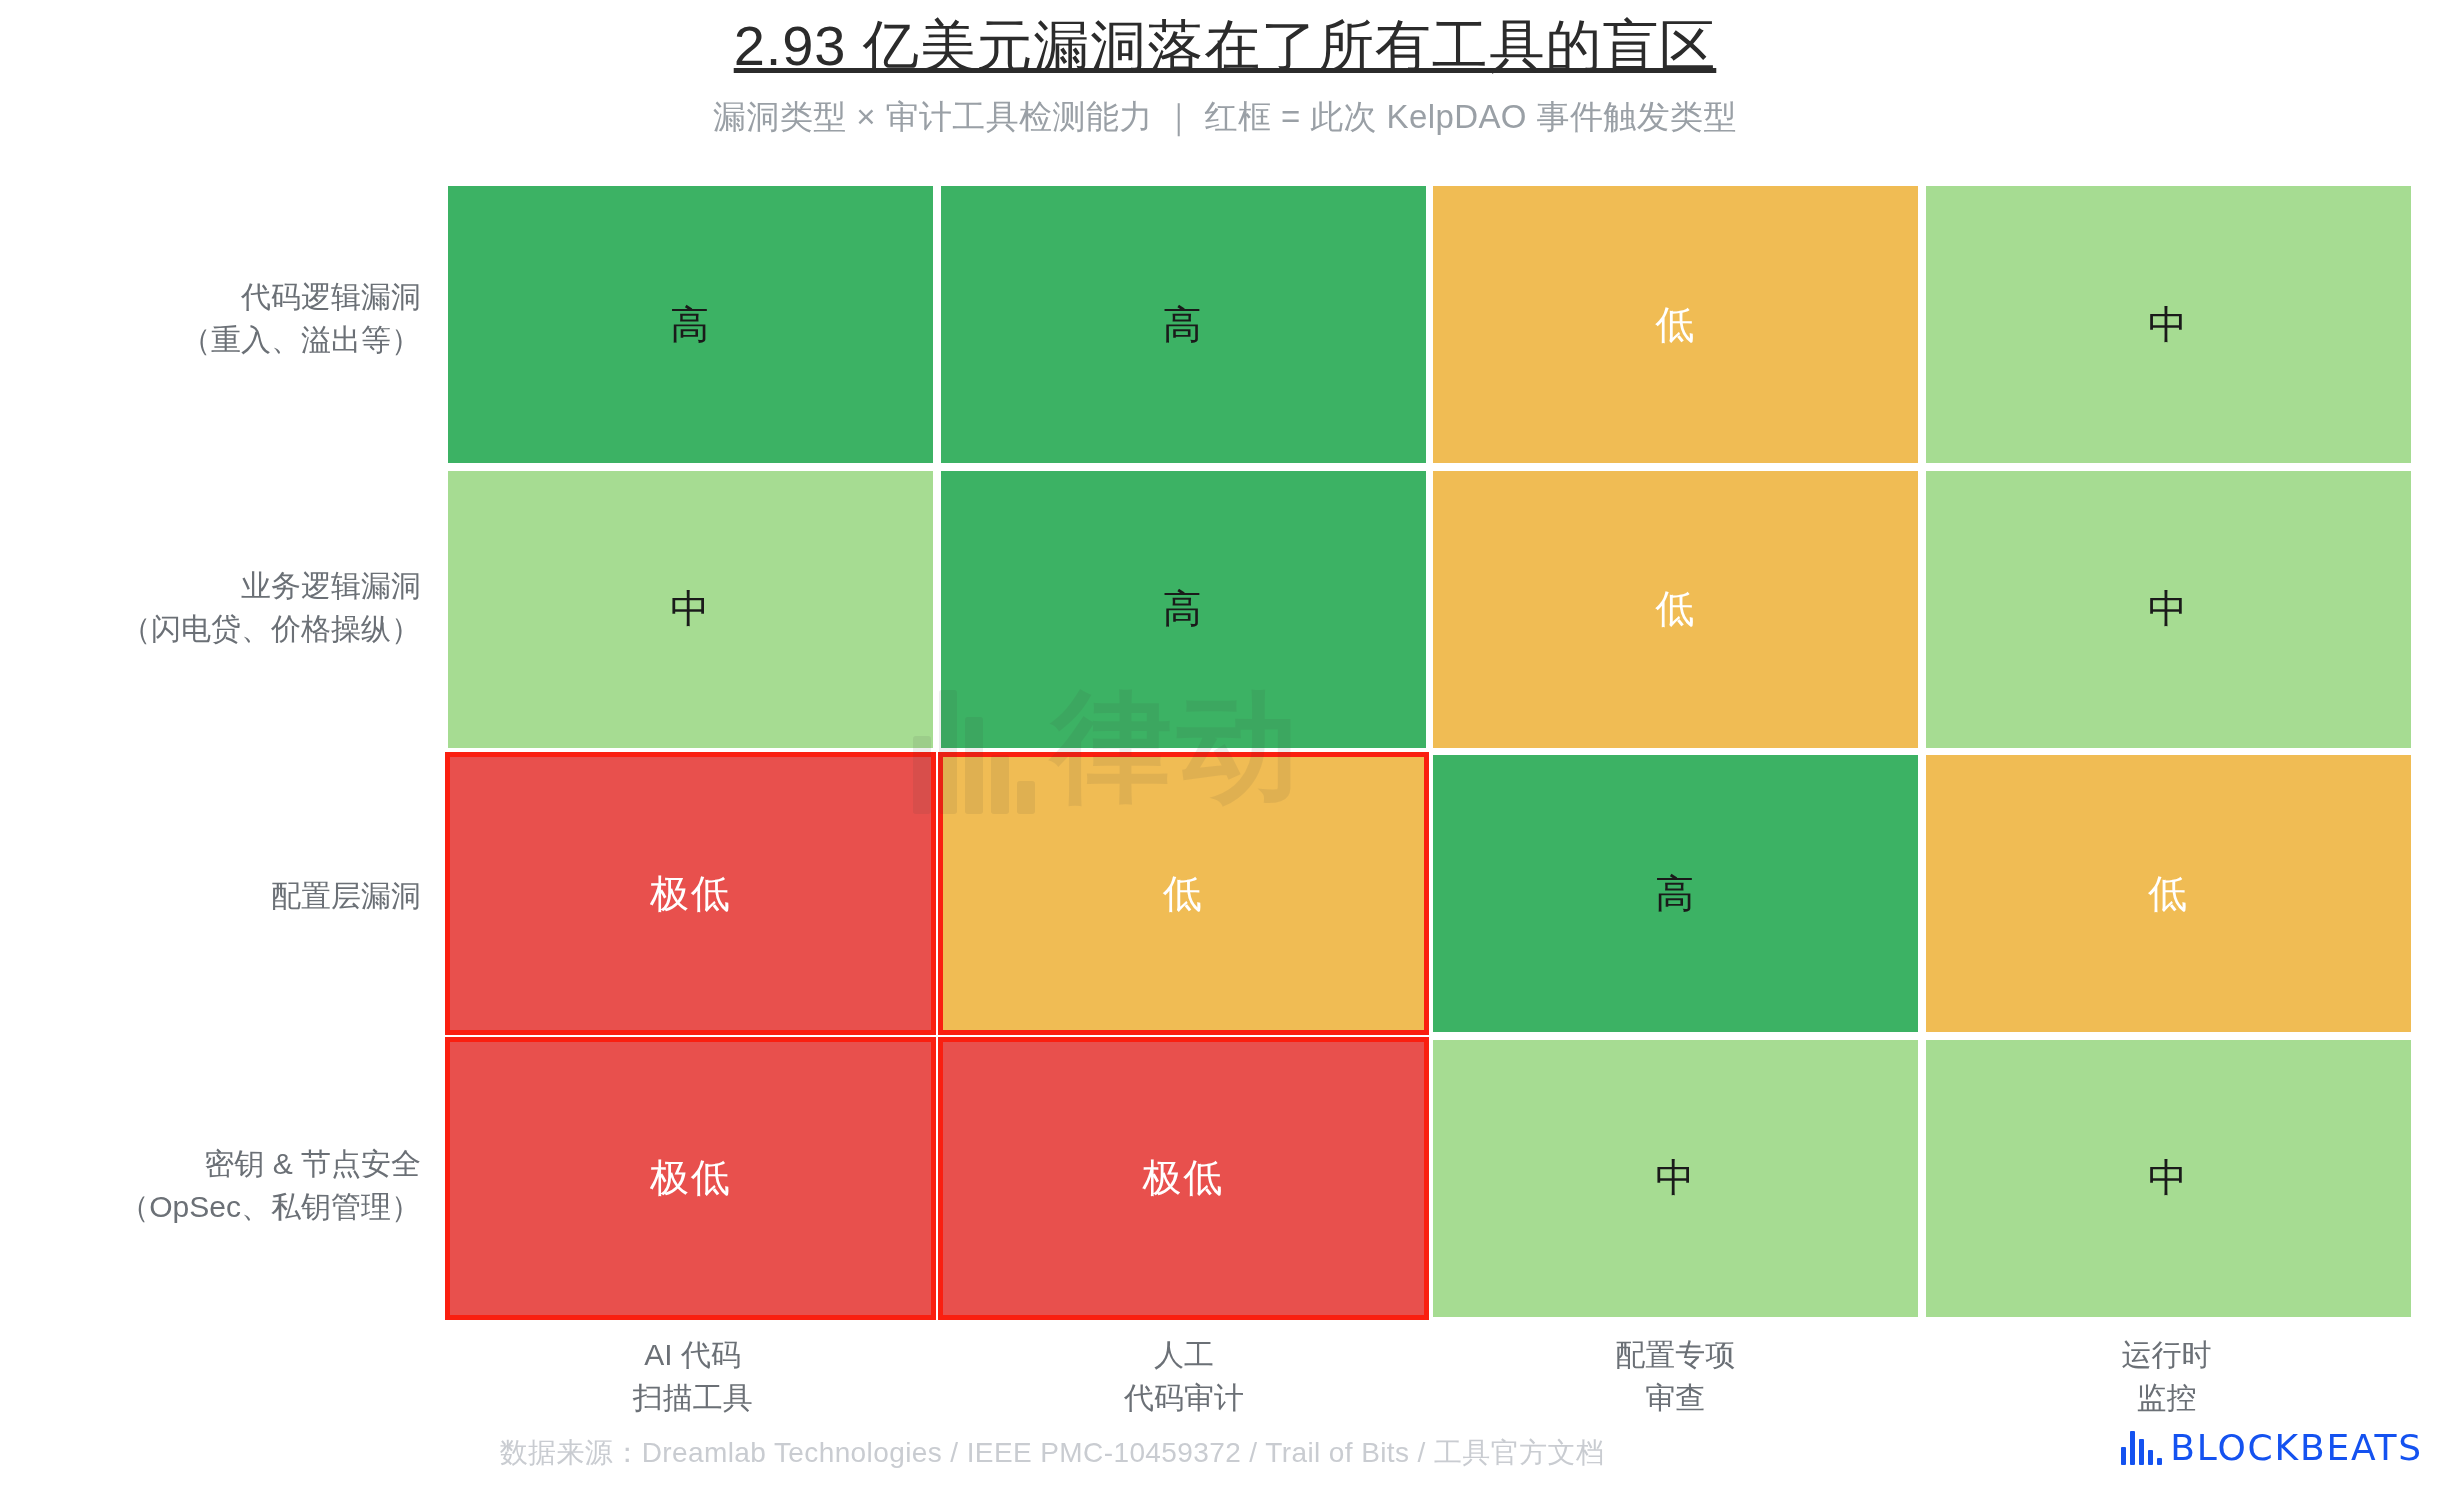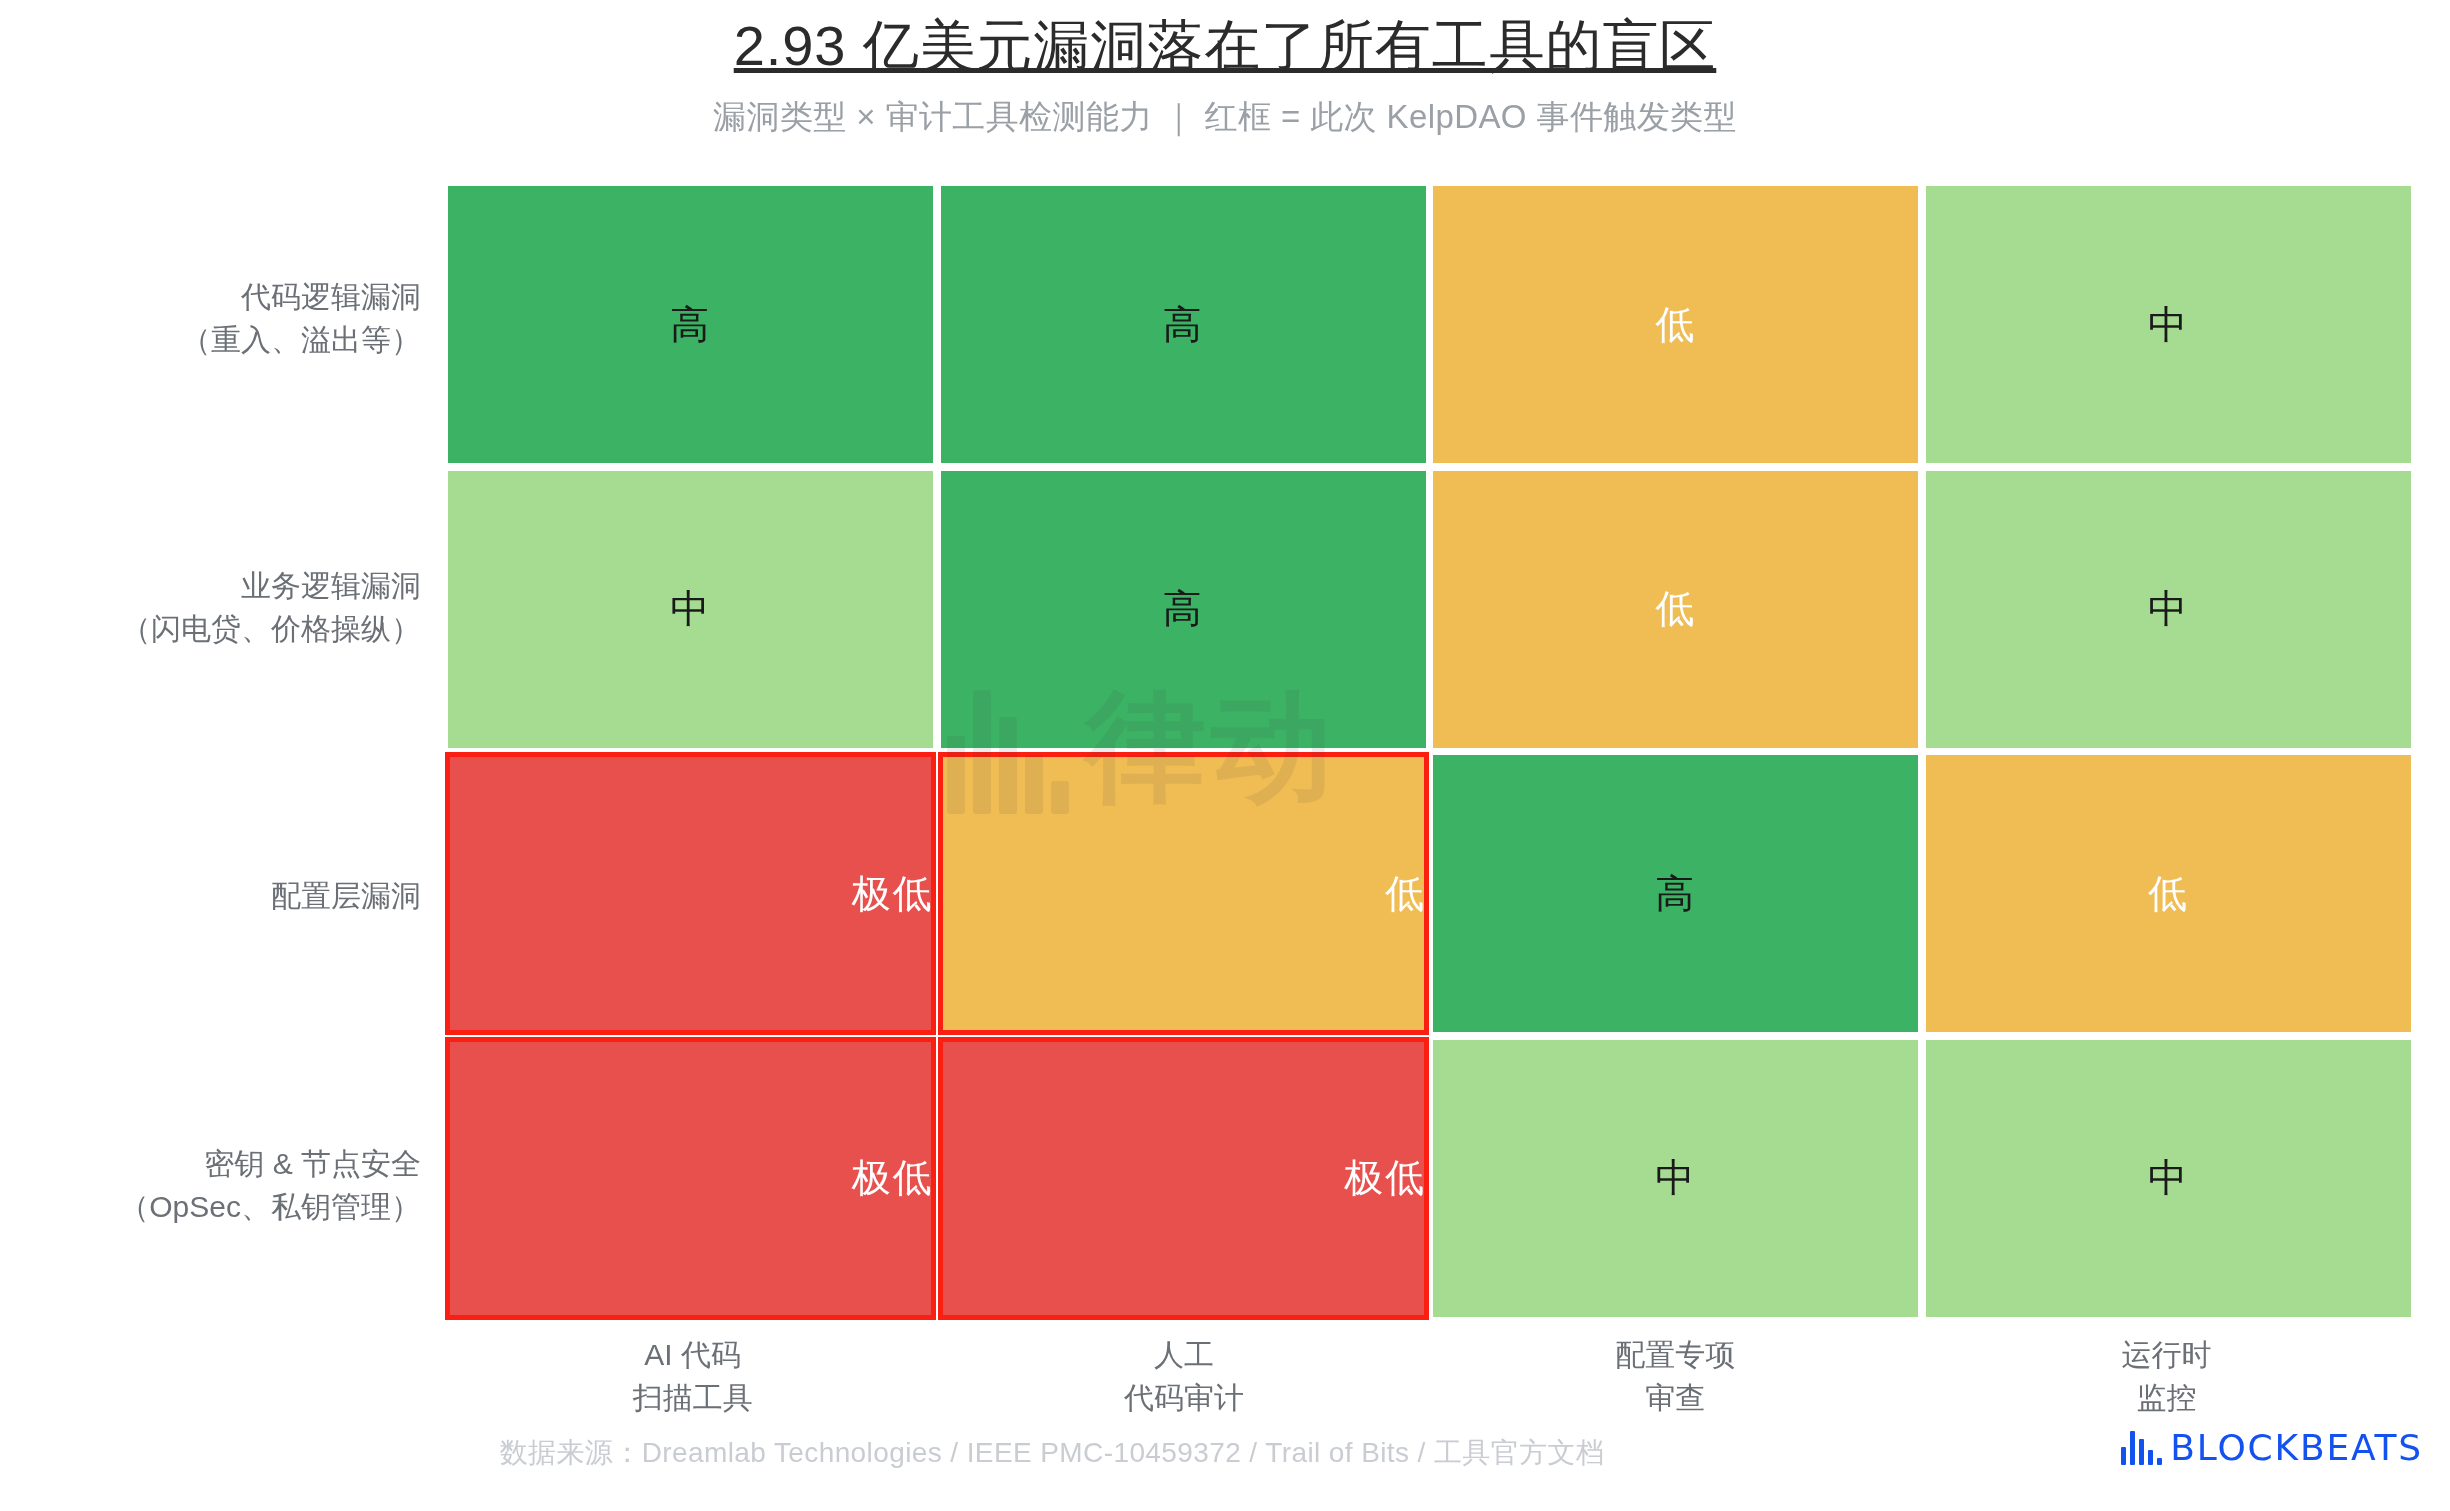--- a/index.html
+++ b/index.html
@@ -46,21 +46,21 @@
   
   .matrix-wrap {
     position: absolute;
     left: 448px;
     top: 186px;
     width: 1963px;
     height: 1131px;
   }
   .watermark {
     position: absolute;
-    left: 499px;
+    left: 465px;
     top: 453px;
     width: 547px;
     height: 215px;
     opacity: 0.085;
     pointer-events: none;
     z-index: 3;
     display: flex;
     align-items: center;
     gap: 16px;
   }
@@ -106,21 +106,20 @@
     box-sizing: border-box;
   }
   .cell.lv-high   { background: #3cb264; color: #1a1a1a; }
   .cell.lv-mid    { background: #a6dc92; color: #1a1a1a; }
   .cell.lv-low    { background: #f0bc54; color: #ffffff; }
   .cell.lv-vlow   { background: #e8504d; color: #ffffff; }
   .cell.flagged {
     outline: 5.4px solid #fa1f10;
     outline-offset: -2.7px;
     z-index: 2;
-    justify-content: flex-end;
   }
 
   
   .row-labels {
     position: absolute;
     left: 0px;
     top: 186px;
     width: 441px;
     height: 1131px;
     display: grid;

